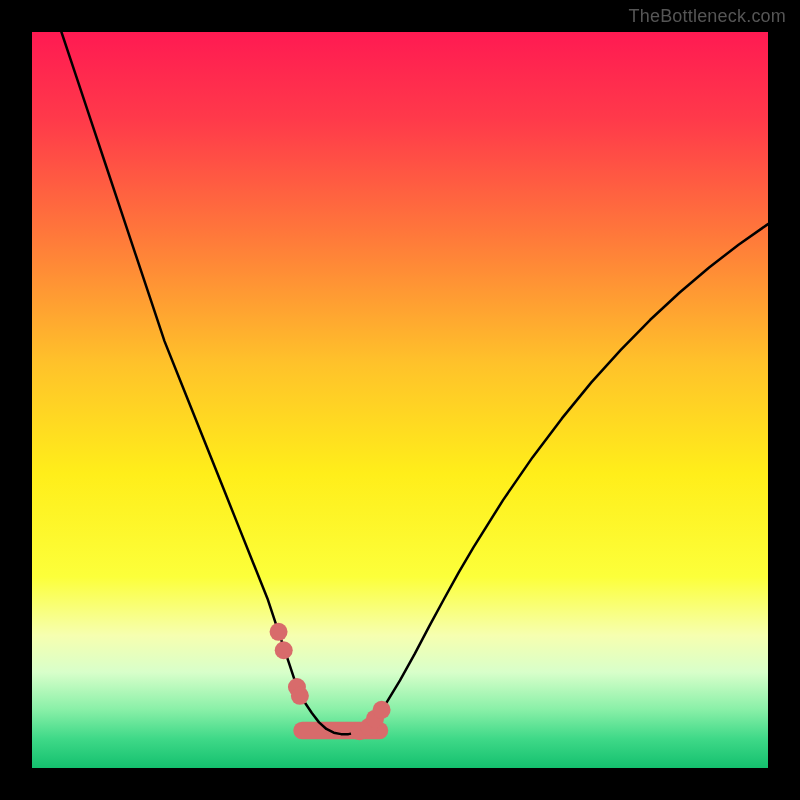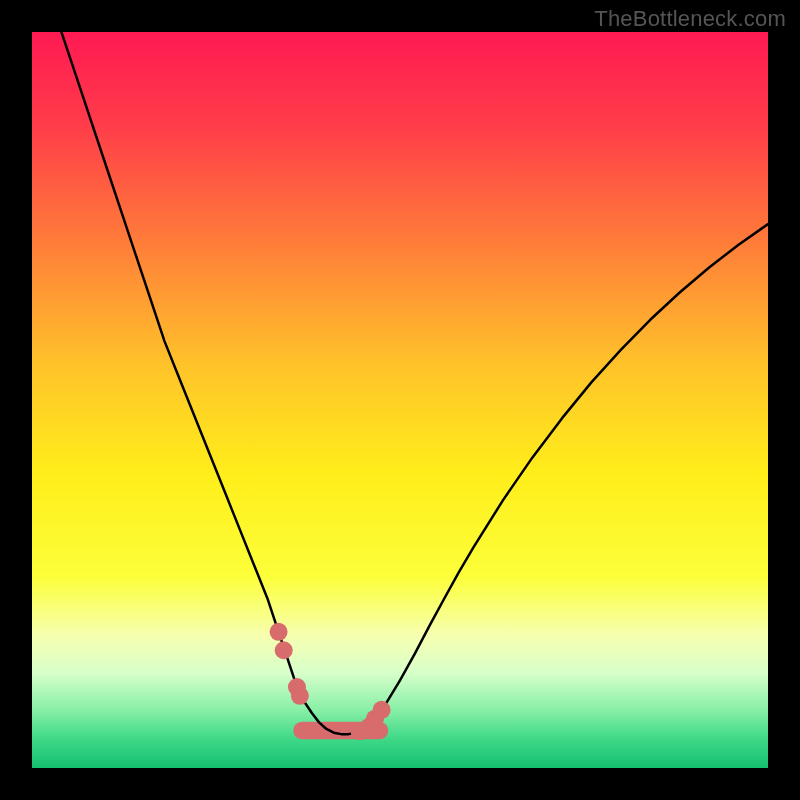--- a/index.html
+++ b/index.html
@@ -39,21 +39,21 @@
     left: 0;
     top: 0;
     width: 100%;
     height: 100%;
   }
   .watermark {
     position: absolute;
     top: 6px;
     right: 14px;
     color: #555555;
-    font-size: 22px;
+    font-size: 18px;
     letter-spacing: 0.2px;
     font-weight: 400;
     user-select: none;
   }
 </style>
 </head>
 <body>
 
 <div class="frame">
   <div class="watermark">TheBottleneck.com</div>

